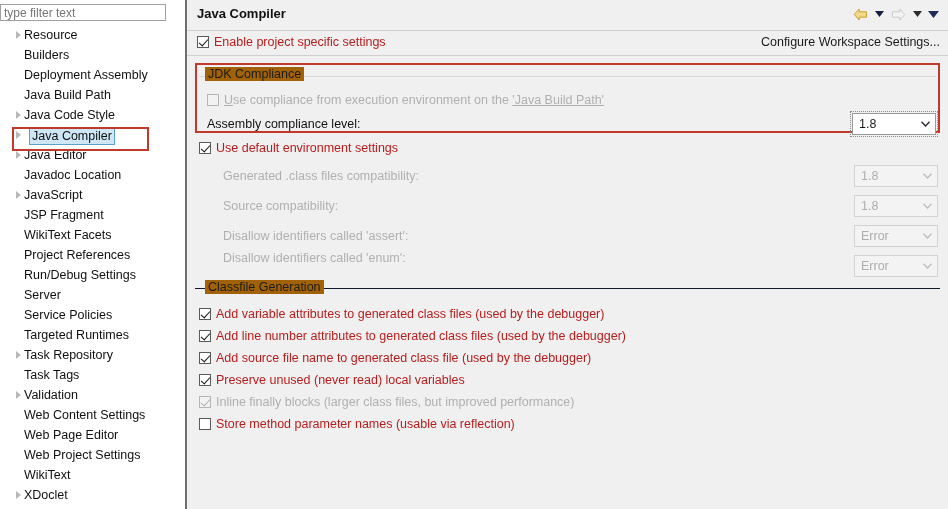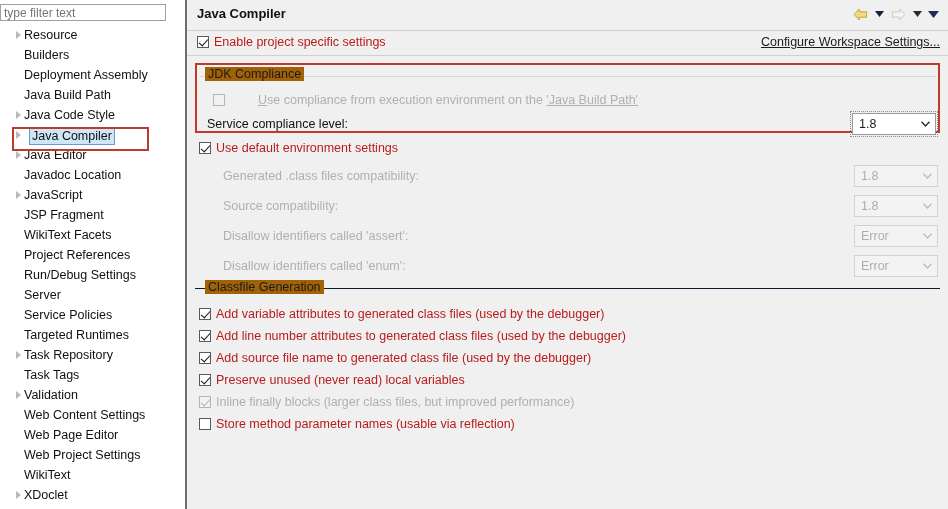--- a/index.html
+++ b/index.html
@@ -166,21 +166,20 @@
     top: 4px;
     display: flex;
     align-items: center;
   }
   #workspace-link {
     position: absolute;
     right: 8px;
     top: 4px;
     font-size: 12.5px;
     color: #1b1b1b;
-    text-decoration: underline;
     cursor: pointer;
   }
 
   
   .cb {
     width: 12px;
     height: 12px;
     box-sizing: border-box;
     border: 1px solid #5a5a5a;
     background: #ffffff;
@@ -410,27 +409,27 @@
         <span class="cb checked"></span>
         <span class="cb-label">Enable project specific settings</span>
       </div>
       <div id="workspace-link">Configure Workspace Settings...</div>
     </div>
 
     <div class="group" id="grp-jdk">
       <div class="group-line"></div>
       <div class="group-title">JDK Compliance</div>
 
-      <div class="row-abs" style="left:16px; top:28px;gap:28px;">
+      <div class="row-abs" style="left:10px; top:28px;">
         <span class="cb disabled"></span>
         <span class="cb-label disabled"><span class="mnemonic">U</span><span>se compliance from execution environment on the </span><span class="inline-link">'Java Build Path'</span></span>
       </div>
 
       <div class="row-abs" style="left:10px; top:52px;">
-        <span class="field-label">Service compliance level:</span>
+        <span class="field-label">Assembly compliance level:</span>
       </div>
       <div class="combo dotted-focus" style="right:2px; top:48px;">
         <span class="cv">1.8</span>
         <svg class="combo-arrow" viewBox="0 0 9 6">
           <path d="M0.5 0.8 L4.5 5 L8.5 0.8" fill="none" stroke="#2b2b2b" stroke-width="1.4"></path>
         </svg>
       </div>
     </div>
 
     <div class="group" id="grp-default">
@@ -460,21 +459,21 @@
           </div>
           <div class="row-abs" style="left: 28px; top: 92px;">
             <span class="field-label disabled">Disallow identifiers called 'assert':</span>
           </div>
           <div class="combo disabled" style="right: 2px; top: 88px;">
             <span class="cv">Error</span>
             <svg class="combo-arrow" viewBox="0 0 9 6">
               <path d="M0.5 0.8 L4.5 5 L8.5 0.8" fill="none" stroke="#bdbdbd" stroke-width="1.4"></path>
             </svg>
           </div>
-          <div class="row-abs" style="left: 28px; top: 122px;">
+          <div class="row-abs" style="left: 28px; top: 114px;">
             <span class="field-label disabled">Disallow identifiers called 'enum':</span>
           </div>
           <div class="combo disabled" style="right: 2px; top: 118px;">
             <span class="cv">Error</span>
             <svg class="combo-arrow" viewBox="0 0 9 6">
               <path d="M0.5 0.8 L4.5 5 L8.5 0.8" fill="none" stroke="#bdbdbd" stroke-width="1.4"></path>
             </svg>
           </div>
         </div>
     </div>

